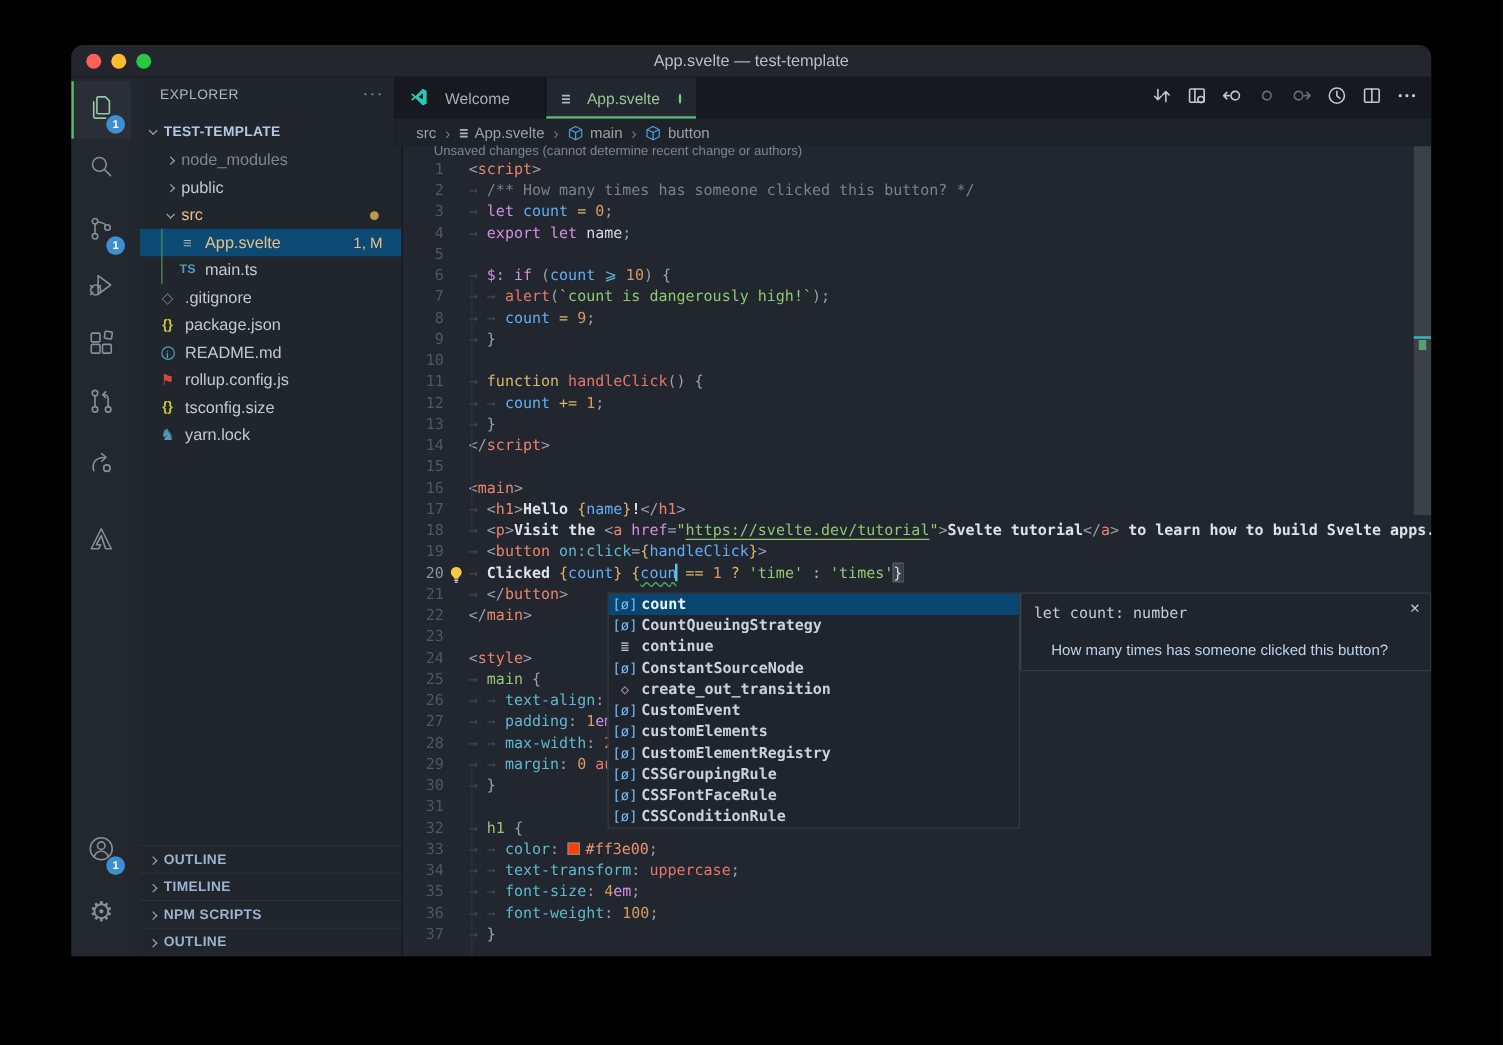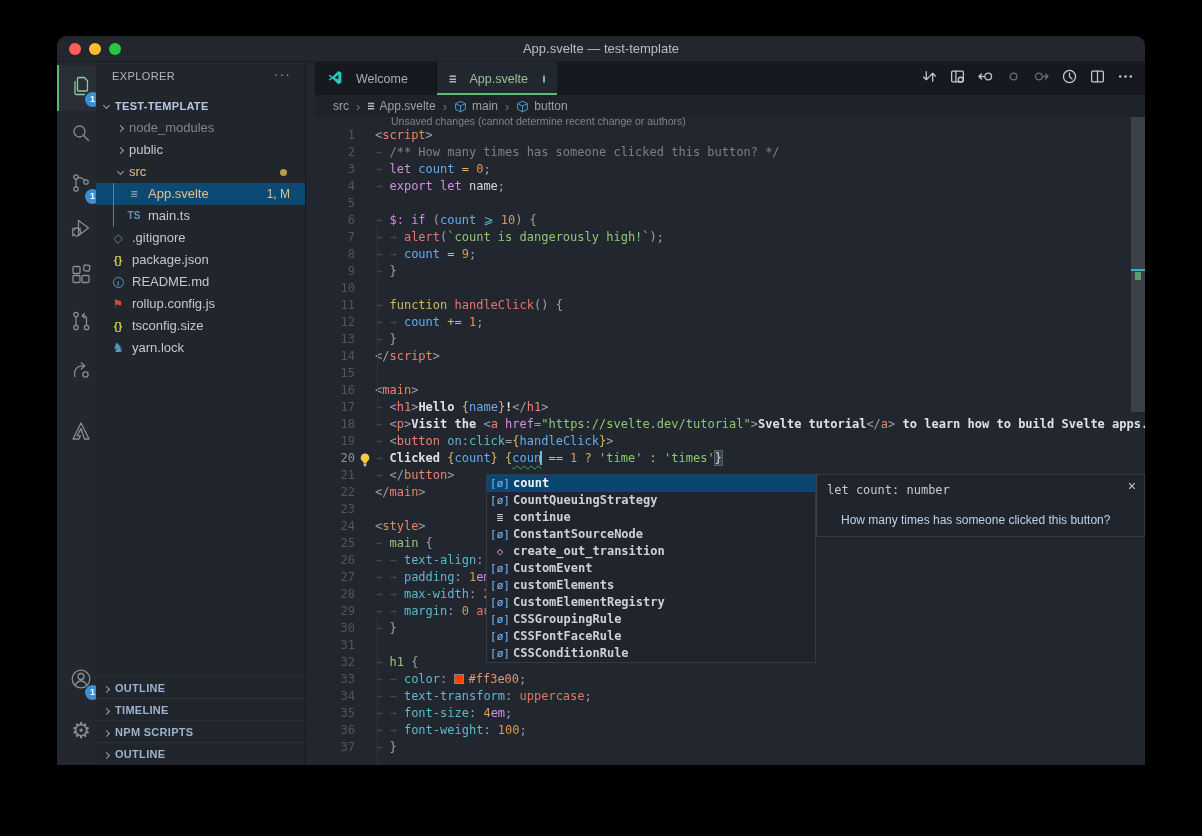--- a/index.html
+++ b/index.html
@@ -21,21 +21,21 @@
   .act-item { position:absolute; left:0; width:48px; height:46px; display:flex;
     align-items:center; justify-content:center; color:#878e97; }
   .act-item svg { width:24px; height:24px; fill:none; stroke:currentColor; stroke-width:1.3;
     stroke-linecap:round; stroke-linejoin:round; }
   .act-item.active { background:#2a2f37; color:#93c9a2; box-shadow:inset 2px 0 0 #58c06a; }
   .act-badge { position:absolute; right:5px; bottom:4px; min-width:15px; height:15px;
     border-radius:50%; background:#3d8fd0; color:#fff; font-size:9px; line-height:15px;
     text-align:center; font-weight:bold; }
   .gear-glyph { font-size:22px; line-height:22px; font-family:"DejaVu Sans",sans-serif; }
   
-  .sidebar { position:absolute; left:39px; top:26px; width:210px; bottom:0; background:#21252c;
+  .sidebar { position:absolute; left:55px; top:26px; width:210px; bottom:0; background:#21252c;
     border-right:1px solid #15181d; }
   .sb-header { position:absolute; left:16px; top:8px; font-size:11px; letter-spacing:.4px;
     color:#b0b7bf; }
   .sb-more { position:absolute; right:14px; top:4px; color:#8c939b; font-size:14px; letter-spacing:1px; }
   .sb-root { position:absolute; left:0; top:33px; width:100%; height:22px; line-height:22px;
     font-size:11px; font-weight:bold; color:#b4c8e4; letter-spacing:.3px; }
   .chev { display:inline-block; width:5px; height:5px; border-right:1.4px solid #9aa3ad;
     border-bottom:1.4px solid #9aa3ad; }
   .chev.down { transform:rotate(45deg); margin:0 6px 2px 8px; }
   .chev.right { transform:rotate(-45deg); margin:0 6px 0 8px; }
@@ -74,32 +74,32 @@
   .tb-icon svg { width:17px; height:17px; fill:none; stroke:currentColor; stroke-width:1.2;
     stroke-linecap:round; stroke-linejoin:round; }
   .breadcrumbs { position:absolute; left:258px; top:59px; right:0; height:22px; background:#1e2229;
     display:flex; align-items:center; padding-left:18px; font-size:12px; color:#9aa1a9; }
   .bc-sep { color:#6e757e; margin:0 7px; font-size:13px; }
   .bc-ico { margin-right:5px; display:inline-flex; }
   .bc-ico svg { width:13px; height:13px; fill:none; stroke:#4f9cd6; stroke-width:1.2; }
   .bc-list { color:#aeb4bb; font-weight:bold; font-family:"DejaVu Sans Mono",monospace; }
   
   .code { position:absolute; left:258px; top:79px; right:0; bottom:0; overflow:hidden; }
-  .codelens { height:12px; line-height:12px; margin-left:76px; font-size:10.5px; color:#7d848d; }
+  .codelens { height:12px; line-height:12px; margin-left:32px; font-size:10.5px; color:#7d848d; }
   .cl { height:17px; display:flex; white-space:pre;
     font:12px/17px "DejaVu Sans Mono",monospace; }
   .cl .ln { width:40px; flex:none; text-align:right; color:#4e5764; }
   .cl.cur-line .ln { color:#8a93a0; }
   .cl .ct { margin-left:20px; white-space:pre; }
   .t-ws{color:#3f4650} .t-br{color:#9aa1ab} .t-tag{color:#e8846e} .t-kw{color:#d48fe0}
   .t-var{color:#61aef2} .t-num{color:#d6995f} .t-str{color:#8ec873} .t-fn{color:#e5766a}
   .t-gold{color:#d9b66a} .t-teal{color:#5fb8cc} .t-cm{color:#7a818b}
   .t-tx{color:#dde2e8;font-weight:bold} .t-sel{color:#98c379} .t-prop{color:#5fb8cc}
   .t-white{color:#d4d8de}
-  .t-url{color:#8ec873;text-underline-offset:3px}
+  .t-url{color:#8ec873;text-decoration:underline;text-underline-offset:3px}
   .t-sq{color:#61aef2;text-decoration:underline wavy #3fae5f;text-decoration-thickness:1px;
     text-underline-offset:3px}
   .t-bm{color:#d4d8de;background:#3b434d;box-shadow:0 0 0 1px #57606b}
   .swatchbox { display:inline-block; width:10px; height:10px; background:#ff3e00;
     border:1px solid #888; margin:0 4px 0 0; vertical-align:-1px; }
   .t-hexval{color:#e5956e}
   .cursor { display:inline-block; width:2px; height:14px; background:#5ec1e8;
     vertical-align:text-bottom; margin:0 -1px; }
   .iguide { position:absolute; width:1px; background:#2e343d; }
   .bulb { position:absolute; left:300px; top:416px; width:16px; height:16px; }

